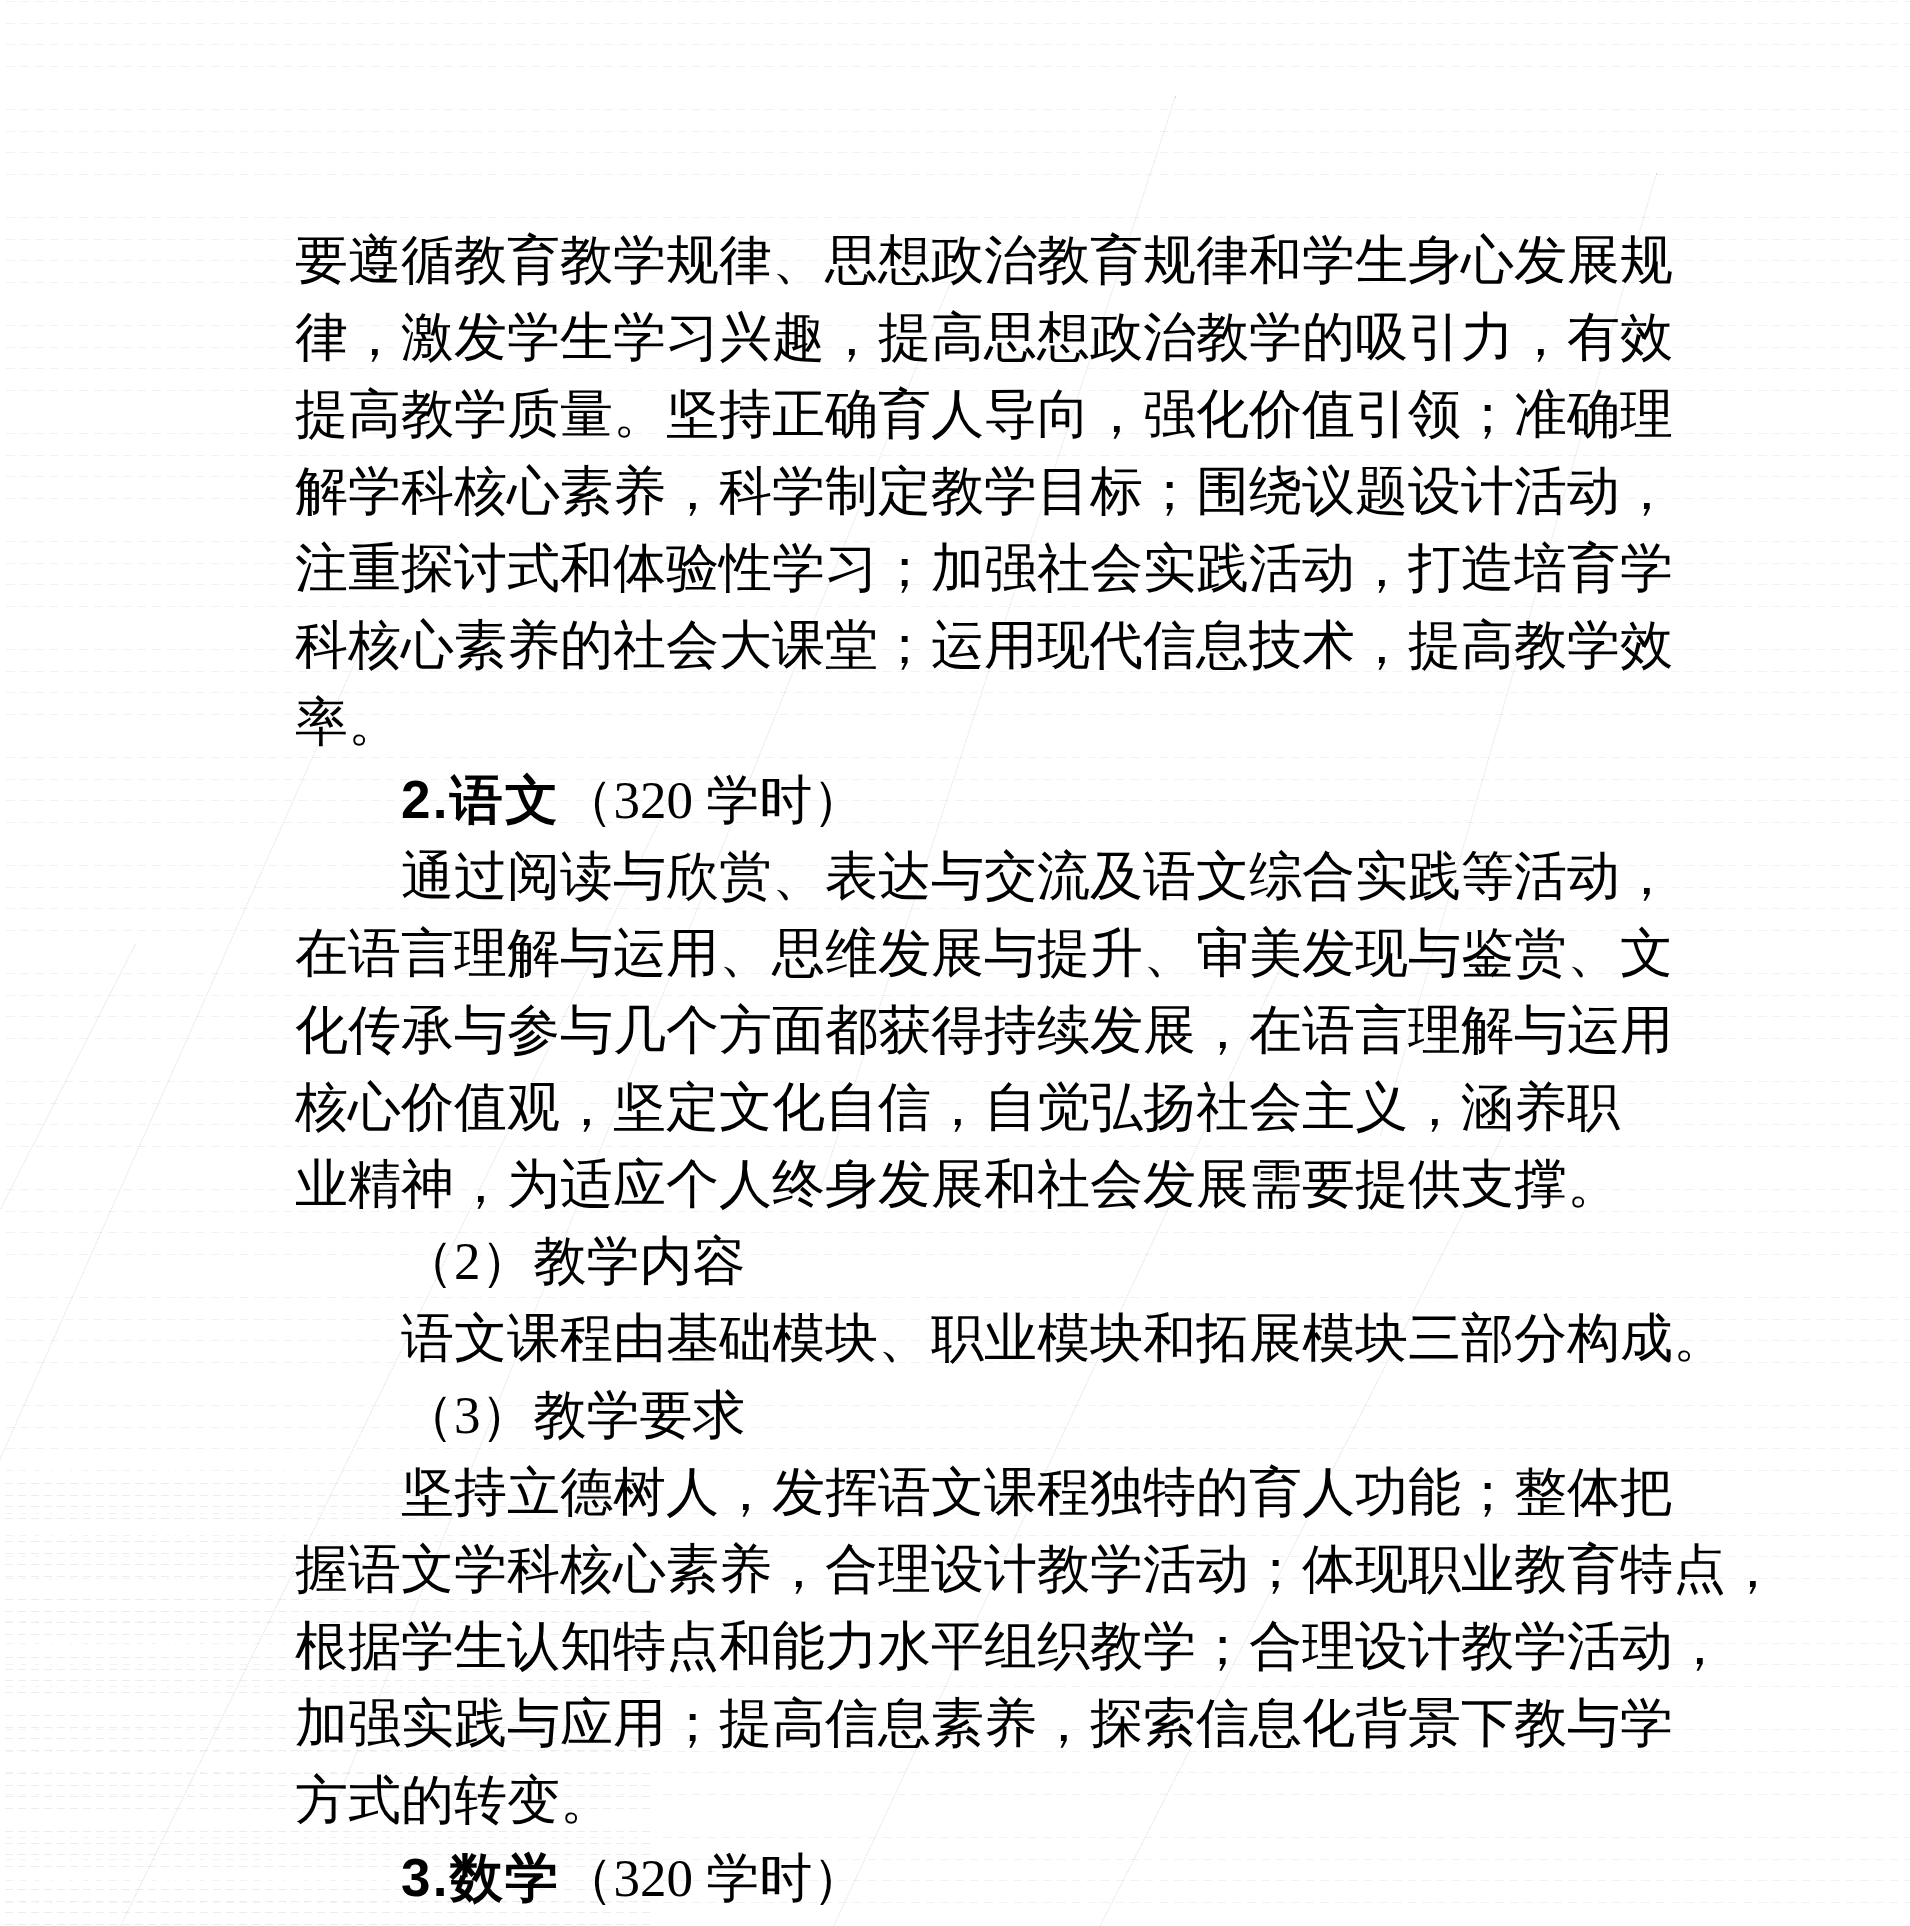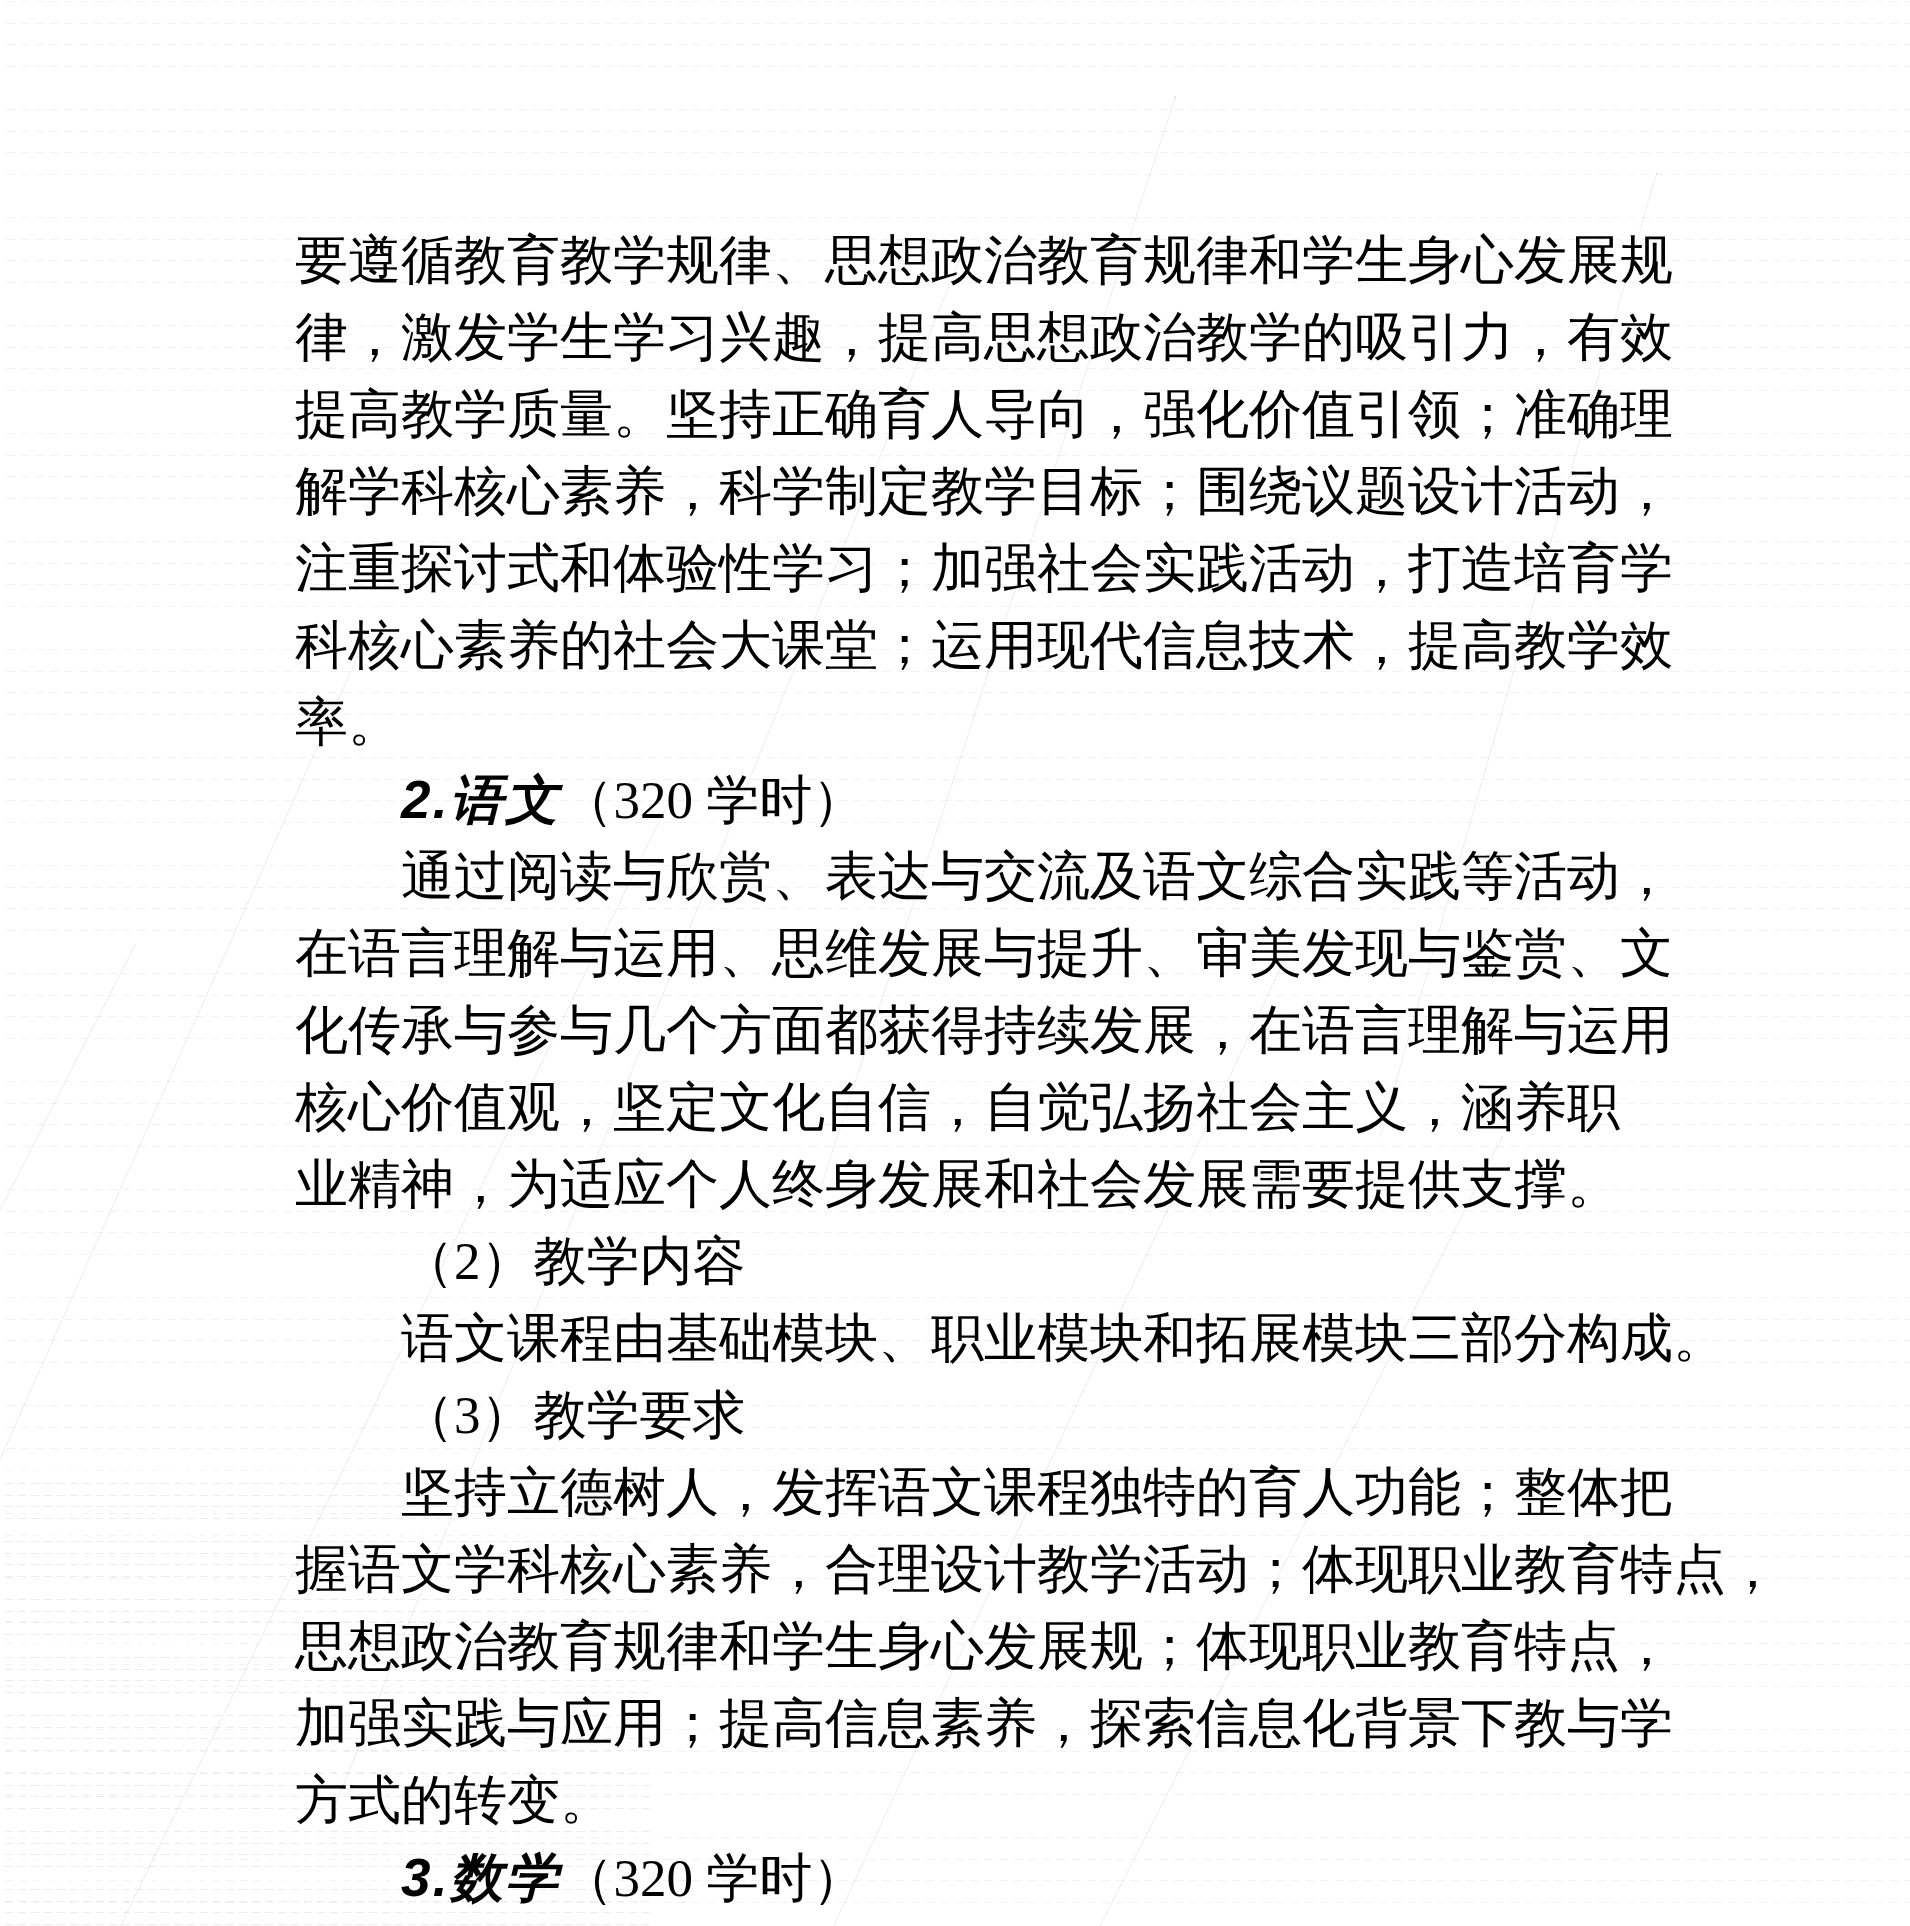--- a/index.html
+++ b/index.html
@@ -62,21 +62,20 @@
     white-space: nowrap;
     height: 77px;
   }
   .line.indent {
     text-indent: 106px;
   }
   .subject-bold {
     font-weight: 700;
     font-family: "Liberation Sans", "DejaVu Sans", sans-serif;
     letter-spacing: 2.3px;
-    font-style: italic;
   }
 </style>
 </head>
 <body>
 
 <div class="page">
   <div class="scan-rows"></div>
   <div class="scan-rows-strong"></div>
   <div id="streaks">
       <div class="streak" style="left: 135px; top: 944px; height: 1271px; transform: rotate(27deg);"></div>
@@ -100,19 +99,19 @@
       <div class="line indent">通过阅读与欣赏、表达与交流及语文综合实践等活动，</div>
       <div class="line">在语言理解与运用、思维发展与提升、审美发现与鉴赏、文</div>
       <div class="line">化传承与参与几个方面都获得持续发展，在语言理解与运用</div>
       <div class="line">核心价值观，坚定文化自信，自觉弘扬社会主义，涵养职</div>
       <div class="line">业精神，为适应个人终身发展和社会发展需要提供支撑。</div>
       <div class="line indent">（2）教学内容</div>
       <div class="line indent">语文课程由基础模块、职业模块和拓展模块三部分构成。</div>
       <div class="line indent">（3）教学要求</div>
       <div class="line indent">坚持立德树人，发挥语文课程独特的育人功能；整体把</div>
       <div class="line">握语文学科核心素养，合理设计教学活动；体现职业教育特点，</div>
-      <div class="line">思想政治教育规律和学生身心发展规；体现职业教育特点，</div>
+      <div class="line">根据学生认知特点和能力水平组织教学；合理设计教学活动，</div>
       <div class="line">加强实践与应用；提高信息素养，探索信息化背景下教与学</div>
       <div class="line">方式的转变。</div>
       <div class="line indent"><span class="subject-bold">3.数学</span><span>（320 学时）</span></div>
     </div>
 </div>
 
 
 </body></html>

